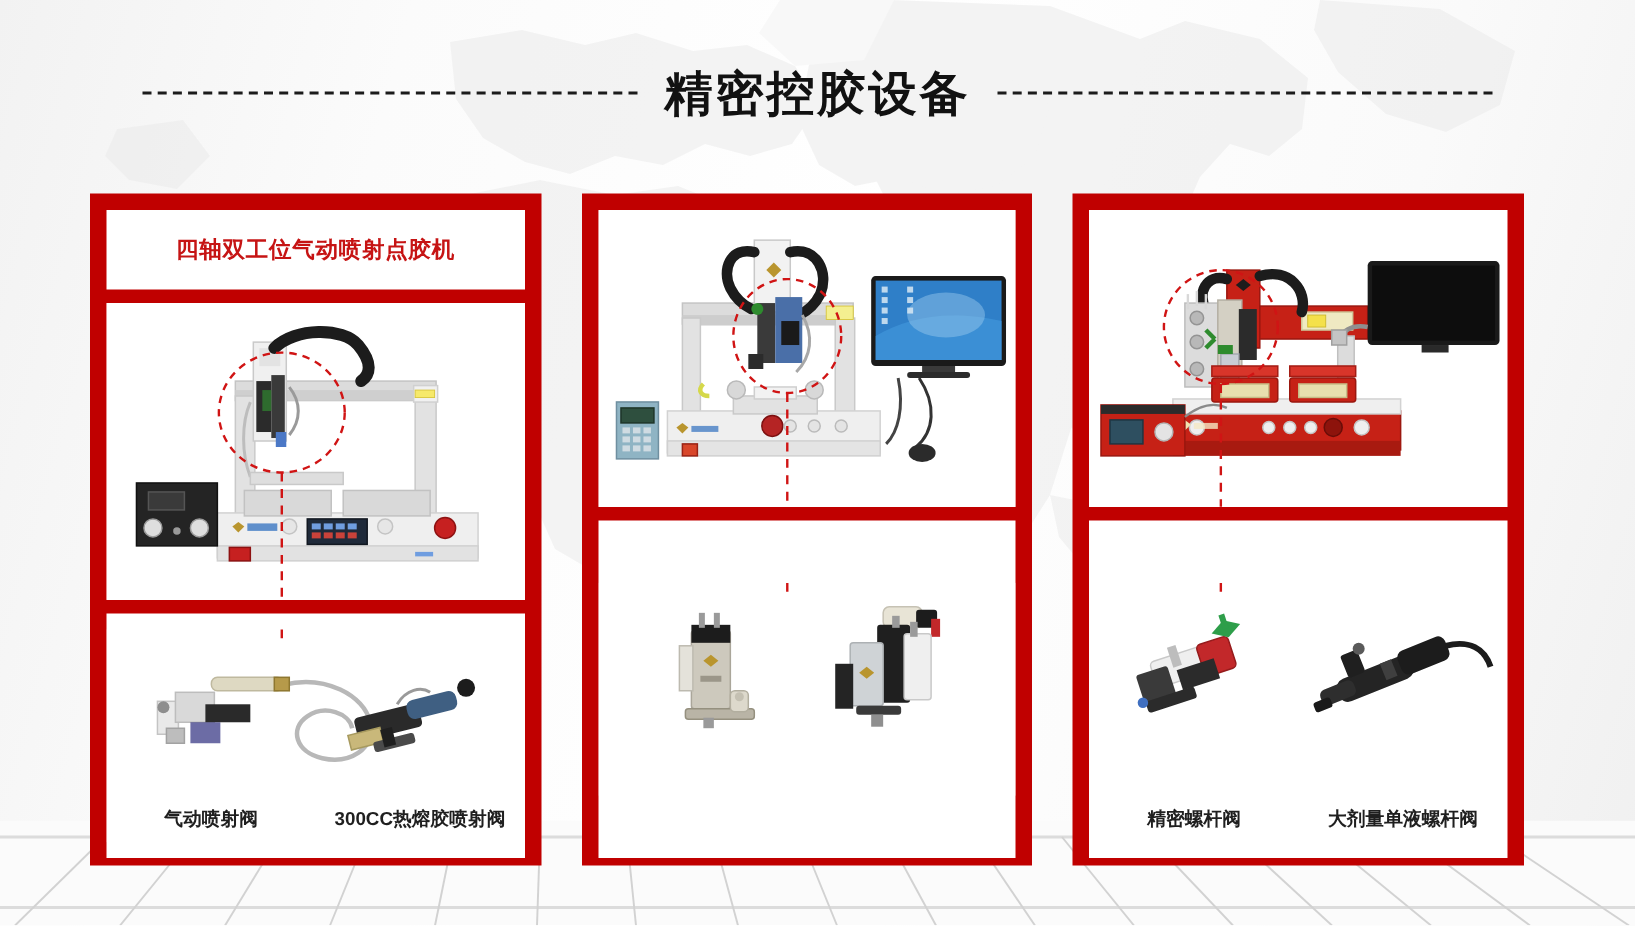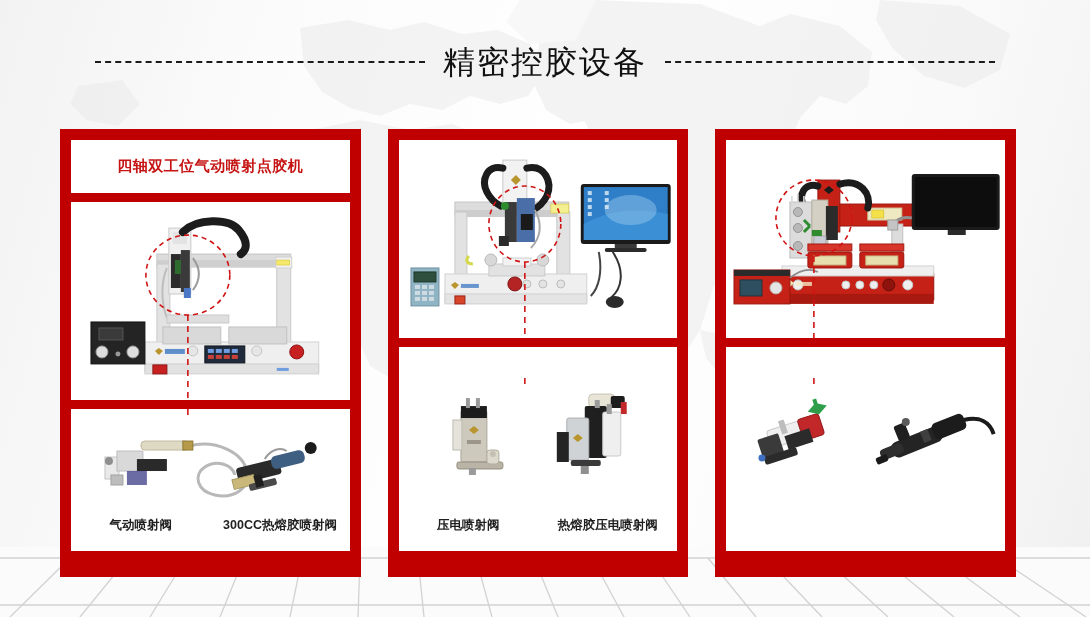--- a/index.html
+++ b/index.html
@@ -35,35 +35,35 @@
     display: flex; align-items: center; justify-content: center;
     gap: 0;
   }
   .rule {
     height: 0; flex: 0 0 auto;
     border-top: 2px dashed #1b1b1b;
   }
   .rule.left  { width: 330px; margin-right: 18px; }
   .rule.right { width: 330px; margin-left: 18px; }
   #title {
-    font-size: 32px; font-weight: normal; color: #111;
+    font-size: 32px; font-weight: bold; color: #111;
     letter-spacing: 2px; white-space: nowrap;
     line-height: 1;
   }
 
   
   #cards {
     position: absolute; left: 60px; top: 129px;
     width: 956px; height: 448px;
     display: flex; gap: 27px;
   }
   .card {
     width: 301px; height: 448px;
     background: #c00000;
-    padding: 11px 11px 26px 11px;
+    padding: 11px 11px 5px 11px;
     display: flex; flex-direction: column; gap: 9px;
   }
   .panel { background: #ffffff; }
   .panel-title {
     height: 53px;
     display: flex; align-items: center; justify-content: center;
   }
   .panel-title span {
     color: #c61414; font-weight: bold; font-size: 15px;
     letter-spacing: .5px; white-space: nowrap;
@@ -385,24 +385,20 @@
             <rect x="2" y="40" width="12" height="30" fill="#242424"></rect>
             <g fill="#b9952e" transform="translate(18,42)">
               <path d="M0 4 L5 0 L10 4 L5 8 Z"></path>
             </g>
             <rect x="16" y="68" width="30" height="6" rx="2" fill="#3a3a3a"></rect>
             <rect x="26" y="74" width="8" height="8" fill="#8f8f8f"></rect>
             <rect x="52" y="12" width="5" height="10" fill="#9a9a9a"></rect>
             <rect x="40" y="8" width="5" height="8" fill="#9a9a9a"></rect>
           </g>
         </svg>
-        <div class="parts-labels">
-          <div class="lab">压电喷射阀</div>
-          <div class="lab">热熔胶压电喷射阀</div>
-        </div>
       </div>
     </div>
 
     <div class="card">
 
       <div class="panel panel-machine">
         <svg viewBox="0 0 279 198" aria-hidden="true">
           <rect width="279" height="198" fill="#fff"></rect>
 
           <rect x="76" y="64" width="110" height="22" fill="#c62116" stroke="#9a170f"></rect>
@@ -494,17 +490,21 @@
             <rect x="14" y="30" width="54" height="16" rx="7" fill="#242424" transform="rotate(-22 41 38)"></rect>
             <rect x="56" y="14" width="34" height="17" rx="5" fill="#1c1c1c" transform="rotate(-22 73 22)"></rect>
             <rect x="4" y="42" width="24" height="11" rx="4" fill="#2e2e2e" transform="rotate(-22 16 47)"></rect>
             <rect x="20" y="20" width="12" height="16" rx="2" fill="#1f1f1f" transform="rotate(-22 26 28)"></rect>
             <circle cx="30" cy="18" r="4" fill="#5a5a5a"></circle>
             <path d="M88 16 C104 12 114 18 118 30" fill="none" stroke="#1c1c1c" stroke-width="4"></path>
             <rect x="46" y="26" width="8" height="12" fill="#3f3f3f" transform="rotate(-22 50 32)"></rect>
             <rect x="0" y="52" width="12" height="7" rx="2" fill="#1a1a1a" transform="rotate(-22 6 55)"></rect>
           </g>
         </svg>
+        <div class="parts-labels">
+          <div class="lab">精密螺杆阀</div>
+          <div class="lab">大剂量单液螺杆阀</div>
+        </div>
       </div>
     </div>
 
   </div>
 </div>
 
 </body></html>

